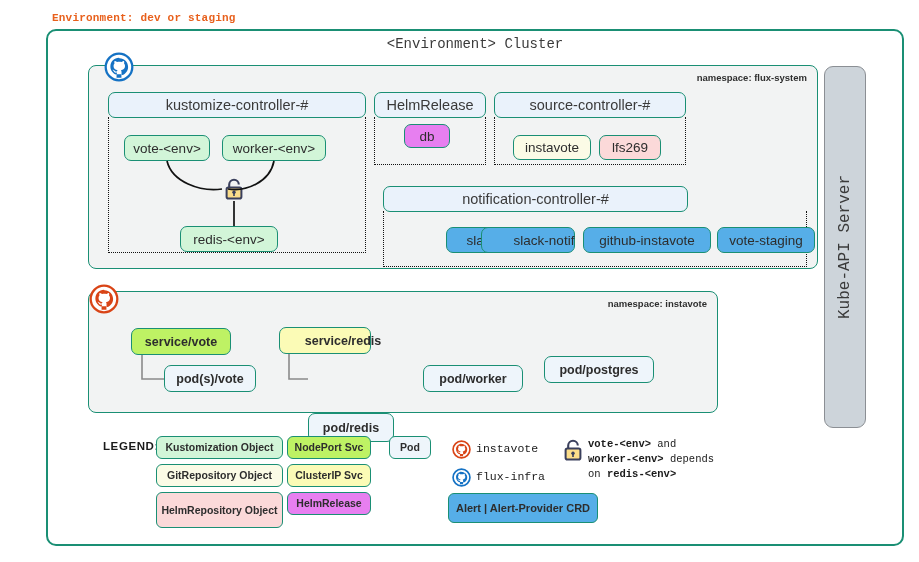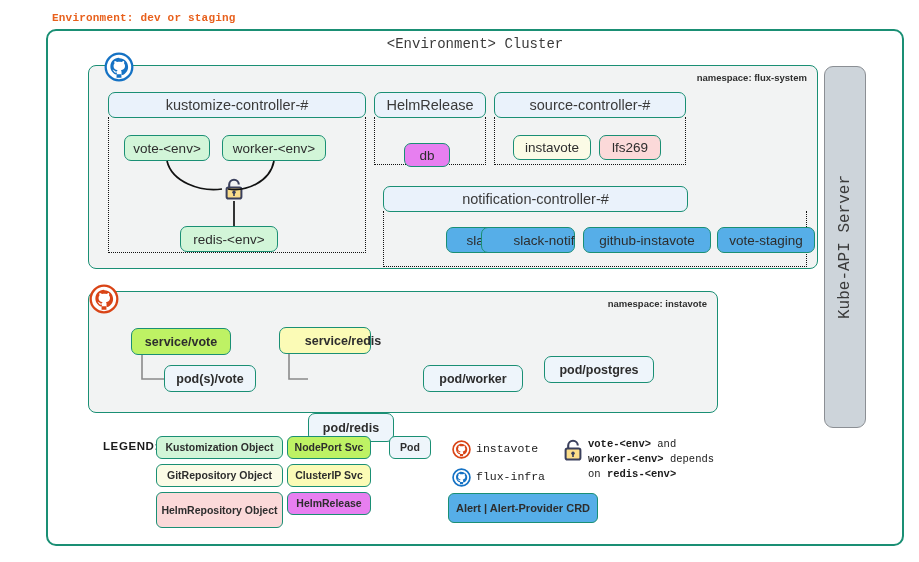--- a/index.html
+++ b/index.html
@@ -162,21 +162,21 @@
     <path d="M8.2 12.2V8.6a4.8 4.8 0 0 1 9.6 0" fill="none" stroke="#3a3f5c" stroke-width="2.1"></path>
     <rect x="5.6" y="11.6" width="14.8" height="11" rx="1.8" fill="#fbdd8a" stroke="#3a3f5c" stroke-width="2"></rect>
     <circle cx="13" cy="16.2" r="1.7" fill="#3a3f5c"></circle>
     <rect x="12.2" y="16.6" width="1.6" height="3.4" fill="#3a3f5c"></rect>
   </svg>
 
   <div class="ctrl-group" id="grp-helmrelease" style="left:374px;top:92px;width:112px;">
     <div class="ctrl-header">HelmRelease</div>
     <div class="ctrl-body" style="height:48px;"></div>
   </div>
-  <div class="chip c-helmrelease" style="left:404px;top:143px;width:46px;height:24px;">db</div>
+  <div class="chip c-helmrelease" style="left:404px;top:124px;width:46px;height:24px;">db</div>
 
   <div class="ctrl-group" id="grp-source" style="left:494px;top:92px;width:192px;">
     <div class="ctrl-header">source-controller-#</div>
     <div class="ctrl-body" style="height:48px;"></div>
   </div>
   <div class="chip c-git" style="left:513px;top:135px;width:78px;height:25px;">instavote</div>
   <div class="chip c-helmrepo" style="left:599px;top:135px;width:62px;height:25px;">lfs269</div>
 
   <div class="ctrl-group" id="grp-notification" style="left:383px;top:186px;width:305px;">
     <div class="ctrl-header">notification-controller-#</div>

